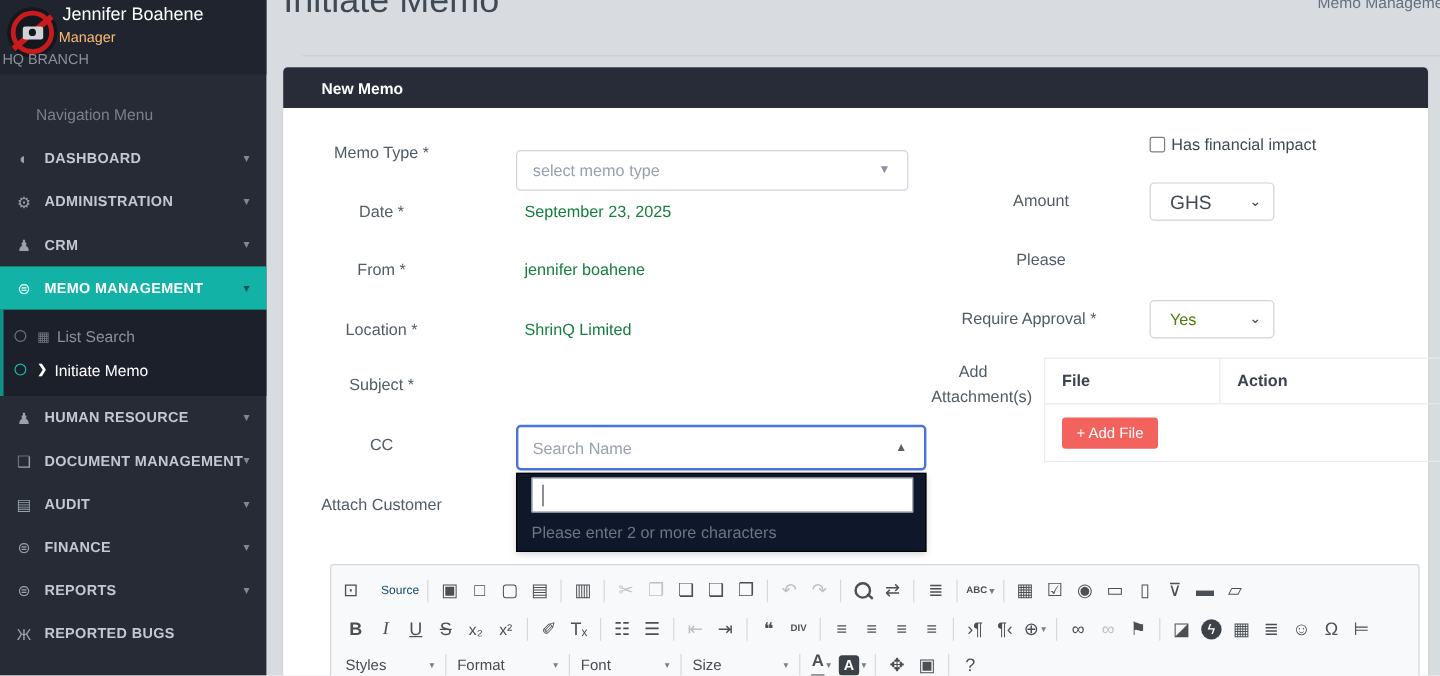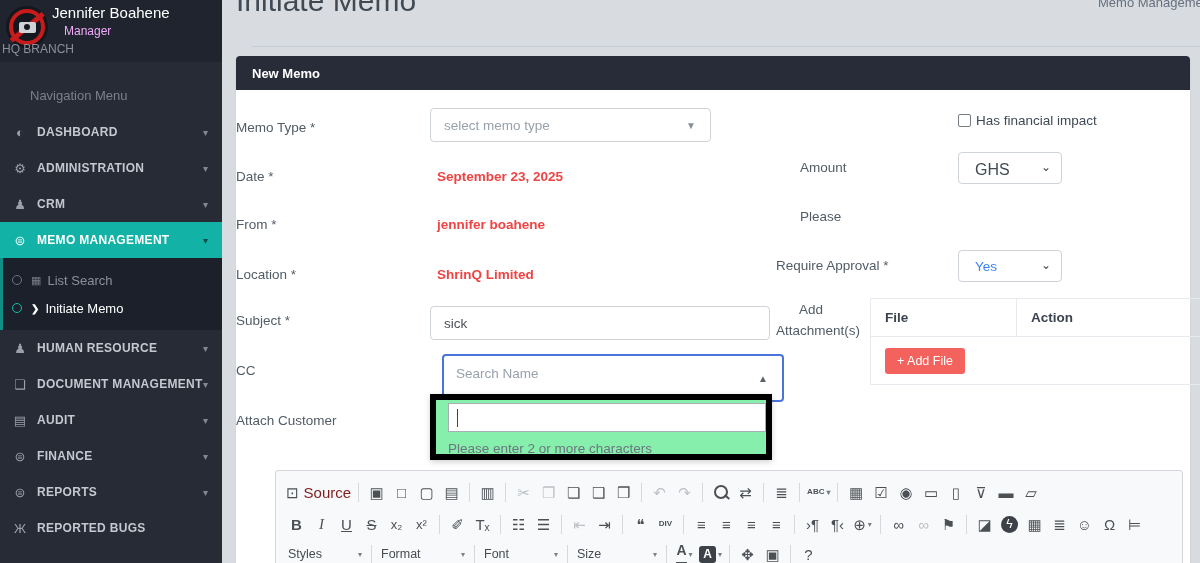--- a/index.html
+++ b/index.html
@@ -7,21 +7,21 @@
        font-family:"Liberation Sans",sans-serif;-webkit-font-smoothing:antialiased}
   
   .sidebar{position:absolute;left:0;top:0;width:222px;height:563px;background:#262b35;z-index:5}
   .profile{position:relative;height:62px;background:#1f242e;padding:0}
   .avatar{position:absolute;left:6px;top:6px;width:42px;height:42px;border-radius:50%;background:#14171d;overflow:hidden}
   .avatar .ring{position:absolute;left:3px;top:3px;right:3px;bottom:3px;border:4px solid #c81b1b;border-radius:50%}
   .avatar .slash{position:absolute;left:-6px;top:18px;width:56px;height:5px;background:#c81b1b;transform:rotate(-40deg)}
   .avatar .cam{position:absolute;left:13px;top:16px;width:17px;height:11px;background:#cfd3d8;border-radius:2px}
   .avatar .cam i{position:absolute;left:5px;top:2px;width:6px;height:6px;border-radius:50%;background:#14171d;display:block}
   .p-name{position:absolute;left:52px;top:4px;color:#fff;font-size:15px;white-space:nowrap}
-  .p-role{position:absolute;left:64px;top:24px;color:#f0abfc;font-size:12px}
+  .p-role{position:absolute;left:49px;top:24px;color:#fdba74;font-size:12px}
   .p-branch{position:absolute;left:2px;top:42px;color:#8a919c;font-size:12px}
   .nav-label{padding:26px 0 11px 30px;color:#79818c;font-size:13px}
   .nav-item{position:relative;height:36px;display:flex;align-items:center;cursor:pointer}
   .nav-icon{width:16px;margin-left:12px;color:#9aa1ab;font-size:13px;text-align:center;flex:none}
   .nav-text{margin-left:9px;color:#c3c9d0;font-size:12px;font-weight:600;letter-spacing:.3px;flex:1;white-space:nowrap}
   .nav-caret{margin-right:14px;color:#818893;font-size:10px}
   .nav-item.active{background:#12b2a6}
   .nav-item.active .nav-text{color:#fff}
   .nav-item.active .nav-icon{color:#e8fffb}
   .nav-item.active .nav-caret{color:rgba(0,0,0,.55)}
@@ -33,29 +33,29 @@
   .sub-item.active .sub-icon{color:#fff;font-size:10px;font-weight:bold}
   .sub-text{margin-left:6px;color:#8a919c;font-size:13px}
   .sub-item.active .sub-text{color:#fff}
   
   .page-title{position:absolute;left:236px;top:-16px;font-size:30px;color:#3f4a54;font-weight:500;margin:0;z-index:1}
   .breadcrumb{position:absolute;left:1098px;top:-5px;font-size:13px;color:#65707e;white-space:nowrap;z-index:1}
   .divider{position:absolute;left:252px;top:46px;width:948px;height:1px;background:#c7cdd4}
   .card{position:absolute;left:236px;top:56px;width:954px;height:620px;background:#fff;border-radius:4px;
         box-shadow:0 1px 2px rgba(0,0,0,.08)}
   .card-header{height:34px;background:#272c38;border-radius:4px 4px 0 0;display:flex;align-items:center}
-  .card-header span{color:#fff;font-size:13px;font-weight:600;margin-left:16px}
-  .flabel{position:absolute;font-size:13.5px;color:#515c66;text-align:left;width:164px;left:0}
-  .fvalue{position:absolute;font-size:13.5px;color:#ef4444;font-weight:700}
+  .card-header span{color:#fff;font-size:13px;font-weight:600;margin-left:32px}
+  .flabel{position:absolute;font-size:13.5px;color:#515c66;text-align:center;width:164px;left:0}
+  .fvalue{position:absolute;font-size:13.5px;color:#15803d;font-weight:400}
   .ibox{position:absolute;background:#fff;border:1px solid #ced3d9;border-radius:4px;box-sizing:border-box}
   .ph{color:#98a1ab;font-size:13.5px}
   .caret-down{position:absolute;right:14px;top:50%;transform:translateY(-50%);color:#8a919c;font-size:10px}
   .sel-chevron{position:absolute;right:10px;top:50%;transform:translateY(-54%);color:#3f4a54;font-size:12px}
   .cc-box{border:2px solid #4a74db}
-  .dd-panel{position:absolute;background:#86efac;border:6px solid #000000;box-shadow:0 2px 6px rgba(0,0,0,.18);box-sizing:border-box}
+  .dd-panel{position:absolute;background:#0f172a;border:1px solid #000000;box-shadow:0 2px 6px rgba(0,0,0,.18);box-sizing:border-box}
   .dd-search{position:absolute;background:#fff;border:1px solid #a7adb4;box-sizing:border-box}
   .text-cursor{position:absolute;left:8px;top:5px;width:1px;height:18px;background:#444}
   .dd-msg{position:absolute;color:#6c7680;font-size:13.5px}
   .chk{position:absolute;width:13px;height:13px;border:1px solid #767d85;border-radius:2px;background:#fff;box-sizing:border-box}
   .chk-label{position:absolute;font-size:13.5px;color:#3f4a55}
   .attach-table{position:absolute;left:634px;top:242px;width:428px}
   .at-head{display:flex;border:1px solid #e7ebef;border-bottom:none}
   .at-cell{box-sizing:border-box;padding:11px 0 11px 14px;font-size:13.5px;font-weight:700;color:#3a434e;border-right:1px solid #e7ebef}
   .at-cell:last-child{border-right:none}
   .at-row{border:1px solid #e7ebef;height:47px;display:flex;align-items:center}
@@ -67,21 +67,21 @@
   .tb-row{display:flex;align-items:center;flex-wrap:nowrap;overflow:hidden}
   .tb-row1{height:32px}.tb-row2{height:32px}.tb-row3{height:28px}
   .tb-group{display:flex;align-items:center}
   .tb-sep{width:1px;height:19px;background:#d5d9dd;margin:0 5px;flex:none}
   .tb-btn{min-width:25px;height:25px;display:flex;align-items:center;justify-content:center;color:#4b5055;
         font-size:15px;border-radius:2px;cursor:pointer;flex:none;padding:0 2px;background:transparent;border:none;font-family:inherit}
   .tb-btn.disabled{color:#bcc1c6}
   .tb-btn .cglyph{line-height:1}
   .tb-btn.small-text{font-size:8px;font-weight:700;letter-spacing:0}
   .tb-caret{font-size:8px;color:#7a8087;margin-left:2px}
-  .src-label{font-size:15px;color:#7f1d1d;margin-left:5px}
+  .src-label{font-size:10px;color:#0c4a6e;margin-left:19px}
   [data-name="bold-button"]{font-weight:800}
   [data-name="italic-button"]{font-style:italic;font-family:"Liberation Serif",serif}
   [data-name="underline-button"]{text-decoration:underline}
   [data-name="strikethrough-button"]{text-decoration:line-through}
   [data-name="subscript-button"],[data-name="superscript-button"]{font-size:13px}
   .mag{width:10px;height:10px;border:2px solid #4b5055;border-radius:50%;position:relative;display:block}
   .mag:after{content:"";position:absolute;width:6px;height:2px;background:#4b5055;right:-4px;bottom:-1px;transform:rotate(40deg)}
   .circled{width:17px;height:17px;border-radius:50%;background:#3c4248;color:#fff;font-size:12px;display:flex;
         align-items:center;justify-content:center}
   .combo{font-size:12.5px;color:#474c52;justify-content:space-between;padding:0 4px}
@@ -177,41 +177,38 @@
 <h1 class="page-title" data-name="page-title">Initiate Memo</h1>
 <div class="breadcrumb" data-name="breadcrumb">Memo Management</div>
 <div class="divider" data-name="header-divider"></div>
 
 <div class="card" data-name="new-memo-card">
   <div class="card-header" data-name="card-header">
     <span data-name="card-title">New Memo</span>
   </div>
 
   <div class="flabel" style="top:64px" data-name="memo-type-label">Memo Type *</div>
-  <div class="ibox" style="left:194px;top:52px;width:281px;height:34px" data-name="memo-type-select">
+  <div class="ibox" style="left:194px;top:69px;width:327px;height:34px" data-name="memo-type-select">
     <span class="ph" style="position:absolute;left:13px;top:9px" data-name="memo-type-placeholder">select memo type</span>
     <span class="caret-down" data-name="chevron-down-icon">▼</span>
   </div>
 
   <div class="flabel" style="top:113px" data-name="date-label">Date *</div>
   <div class="fvalue" style="left:201px;top:113px" data-name="date-value">September 23, 2025</div>
 
   <div class="flabel" style="top:161px" data-name="from-label">From *</div>
   <div class="fvalue" style="left:201px;top:161px" data-name="from-value">jennifer boahene</div>
 
   <div class="flabel" style="top:211px" data-name="location-label">Location *</div>
   <div class="fvalue" style="left:201px;top:211px" data-name="location-value">ShrinQ Limited</div>
 
   <div class="flabel" style="top:257px" data-name="subject-label">Subject *</div>
-  <div class="ibox" style="left:194px;top:250px;width:340px;height:34px" data-name="subject-input">
-    <span style="position:absolute;left:13px;top:9px;font-size:13.5px;color:#495057" data-name="subject-value">sick</span>
-  </div>
 
   <div class="flabel" style="top:307px" data-name="cc-label">CC</div>
-  <div class="ibox cc-box" style="left:206px;top:298px;width:342px;height:48px" data-name="cc-select">
+  <div class="ibox cc-box" style="left:194px;top:298px;width:342px;height:38px" data-name="cc-select">
     <span class="ph" style="position:absolute;left:12px;top:10px" data-name="cc-placeholder">Search Name</span>
     <span class="caret-down" style="color:#5b626b" data-name="chevron-up-icon">▲</span>
   </div>
 
   <div class="dd-panel" style="left:194px;top:338px;width:342px;height:66px" data-name="cc-dropdown-panel">
     <div class="dd-search" style="left:12px;top:3px;width:318px;height:29px" data-name="cc-search-input">
       <span class="text-cursor" data-name="text-cursor"></span>
     </div>
     <div class="dd-msg" style="left:12px;top:41px" data-name="cc-dropdown-message">Please enter 2 or more characters</div>
   </div>
@@ -224,21 +221,21 @@
   <div class="flabel" style="left:564px;top:104px;width:135px" data-name="amount-label">Amount</div>
   <div class="ibox" style="left:722px;top:96px;width:104px;height:32px" data-name="amount-currency-select">
     <span style="position:absolute;left:16px;top:8px;font-size:16px;color:#3f4a54" data-name="amount-currency-value">GHS</span>
     <span class="sel-chevron" data-name="chevron-down-icon">⌄</span>
   </div>
 
   <div class="flabel" style="left:564px;top:153px;width:135px" data-name="payee-label">Please</div>
 
   <div class="flabel" style="left:540px;top:202px;width:163px" data-name="require-approval-label">Require Approval *</div>
   <div class="ibox" style="left:722px;top:194px;width:104px;height:32px" data-name="require-approval-select">
-    <span style="position:absolute;left:16px;top:8px;font-size:13.5px;color:#3b82f6" data-name="require-approval-value">Yes</span>
+    <span style="position:absolute;left:16px;top:8px;font-size:13.5px;color:#4d7c0f" data-name="require-approval-value">Yes</span>
     <span class="sel-chevron" data-name="chevron-down-icon">⌄</span>
   </div>
 
   <div class="flabel" style="left:540px;top:244px;width:70px;text-align:center;line-height:1.55" data-name="add-attachments-label">
     <span>Add</span><br>
     <span>Attachment(s)</span>
   </div>
 
   <div class="attach-table" data-name="attachments-table">
     <div class="at-head" data-name="attachments-table-header">

